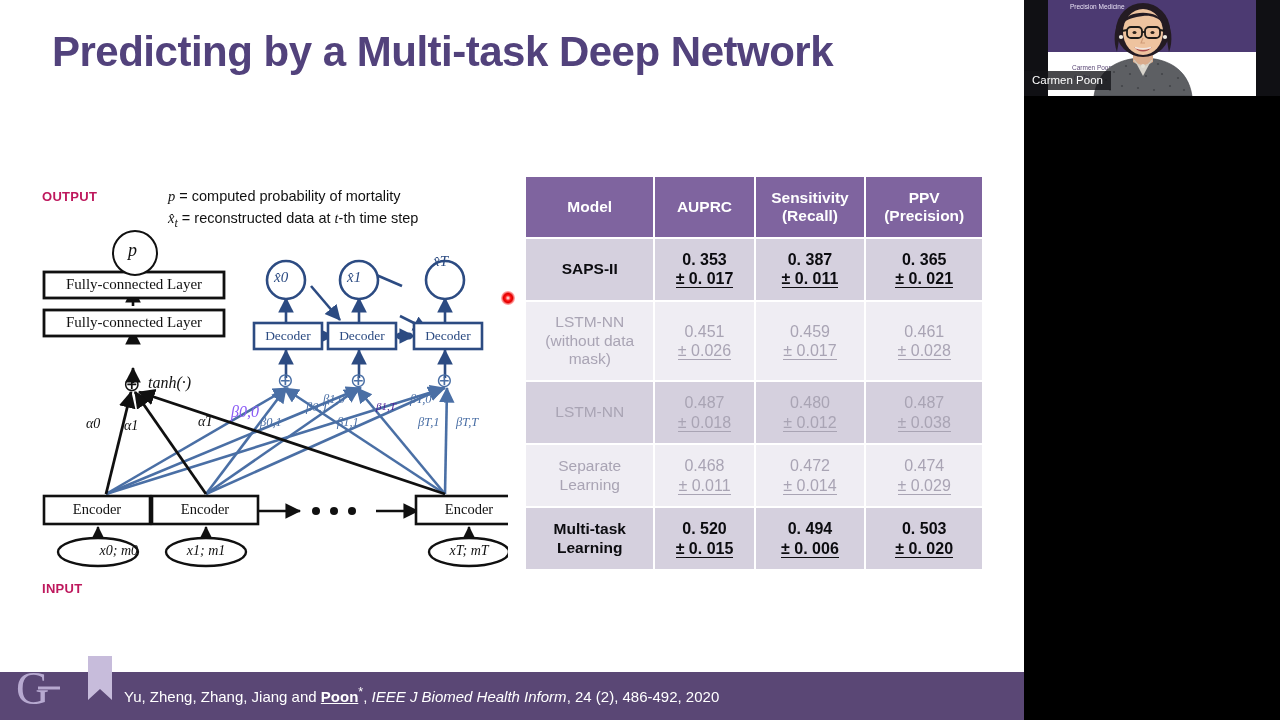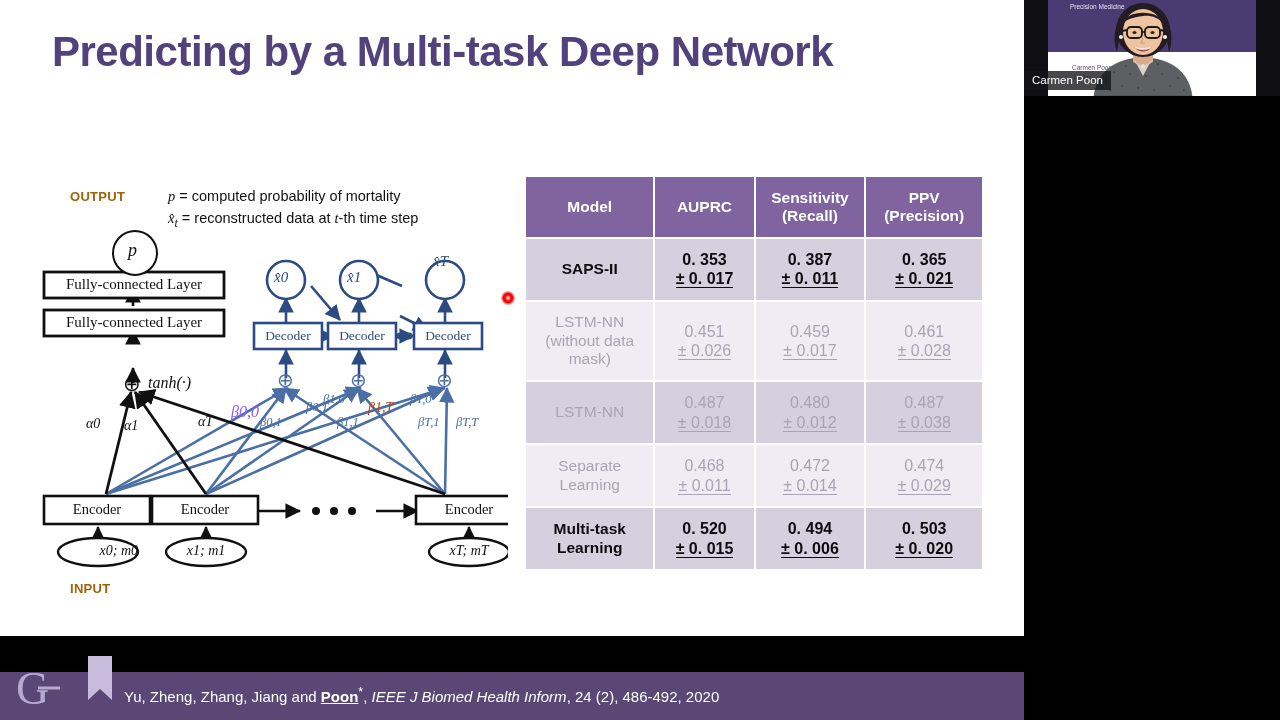--- a/index.html
+++ b/index.html
@@ -4,31 +4,31 @@
 <style>
   html,body{margin:0;padding:0;}
   body{
     width:1280px;height:720px;overflow:hidden;background:#000;
     font-family:"Liberation Sans", sans-serif;position:relative;
   }
   #root{position:absolute;inset:0;}
 
   
   .slide{
-    position:absolute;left:0;top:0;width:1024px;height:636px;background:#ffffff;
+    position:absolute;left:0;top:0;width:1024px;height:720px;background:#ffffff;
   }
   .slide-title{
     position:absolute;left:52px;top:28px;width:900px;
     font-size:42px;font-weight:bold;color:#52427c;letter-spacing:-0.5px;
     font-family:"Liberation Sans", sans-serif;white-space:nowrap;
   }
 
   
   .legend-label{
-    position:absolute;font-size:13px;font-weight:bold;color:#a16207;letter-spacing:0.3px;margin-left:28px;
+    position:absolute;font-size:13px;font-weight:bold;color:#be185d;letter-spacing:0.3px;
   }
   .legend-body{
     position:absolute;font-size:14.5px;color:#111;line-height:1.5;
     font-family:"Liberation Sans", sans-serif;white-space:nowrap;
   }
   .mi{font-family:"Liberation Serif", serif;font-style:italic;}
 
   
   .diagram{position:absolute;left:28px;top:240px;width:480px;height:340px;}
   .diagram svg{position:absolute;left:0;top:0;}
@@ -270,21 +270,21 @@
 
       <span class="dlabel" style="left:58px;top:176px;font-size:14px;font-style:italic;">α0</span>
       <span class="dlabel" style="left:96px;top:178px;font-size:14px;font-style:italic;">α1</span>
       <span class="dlabel" style="left:170px;top:174px;font-size:14px;font-style:italic;">αT</span>
 
       <span class="dlabel" style="left:203px;top:163px;font-size:16px;font-style:italic;color:#8b5cf6;">β0,0</span>
       <span class="dlabel" style="left:232px;top:175px;font-size:12.5px;font-style:italic;color:#4a6fa5;">β0,1</span>
       <span class="dlabel" style="left:278px;top:160px;font-size:12.5px;font-style:italic;color:#4a6fa5;">β0,T</span>
       <span class="dlabel" style="left:295px;top:152px;font-size:12.5px;font-style:italic;color:#4a6fa5;">β1,0</span>
       <span class="dlabel" style="left:309px;top:175px;font-size:12.5px;font-style:italic;color:#4a6fa5;">β1,1</span>
-      <span class="dlabel" style="left:340px;top:160px;font-size:14px;font-style:italic;color:#c2410c;">β1,T</span>
+      <span class="dlabel" style="left:348px;top:160px;font-size:11px;font-style:italic;color:#4c1d95;">β1,T</span>
       <span class="dlabel" style="left:382px;top:152px;font-size:12.5px;font-style:italic;color:#4a6fa5;">βT,0</span>
       <span class="dlabel" style="left:390px;top:175px;font-size:12.5px;font-style:italic;color:#4a6fa5;">βT,1</span>
       <span class="dlabel" style="left:428px;top:175px;font-size:12.5px;font-style:italic;color:#4a6fa5;">βT,T</span>
     </div>
 
     <div class="laser"></div>
 
     <table class="rtable">
       <thead>
         <tr>

